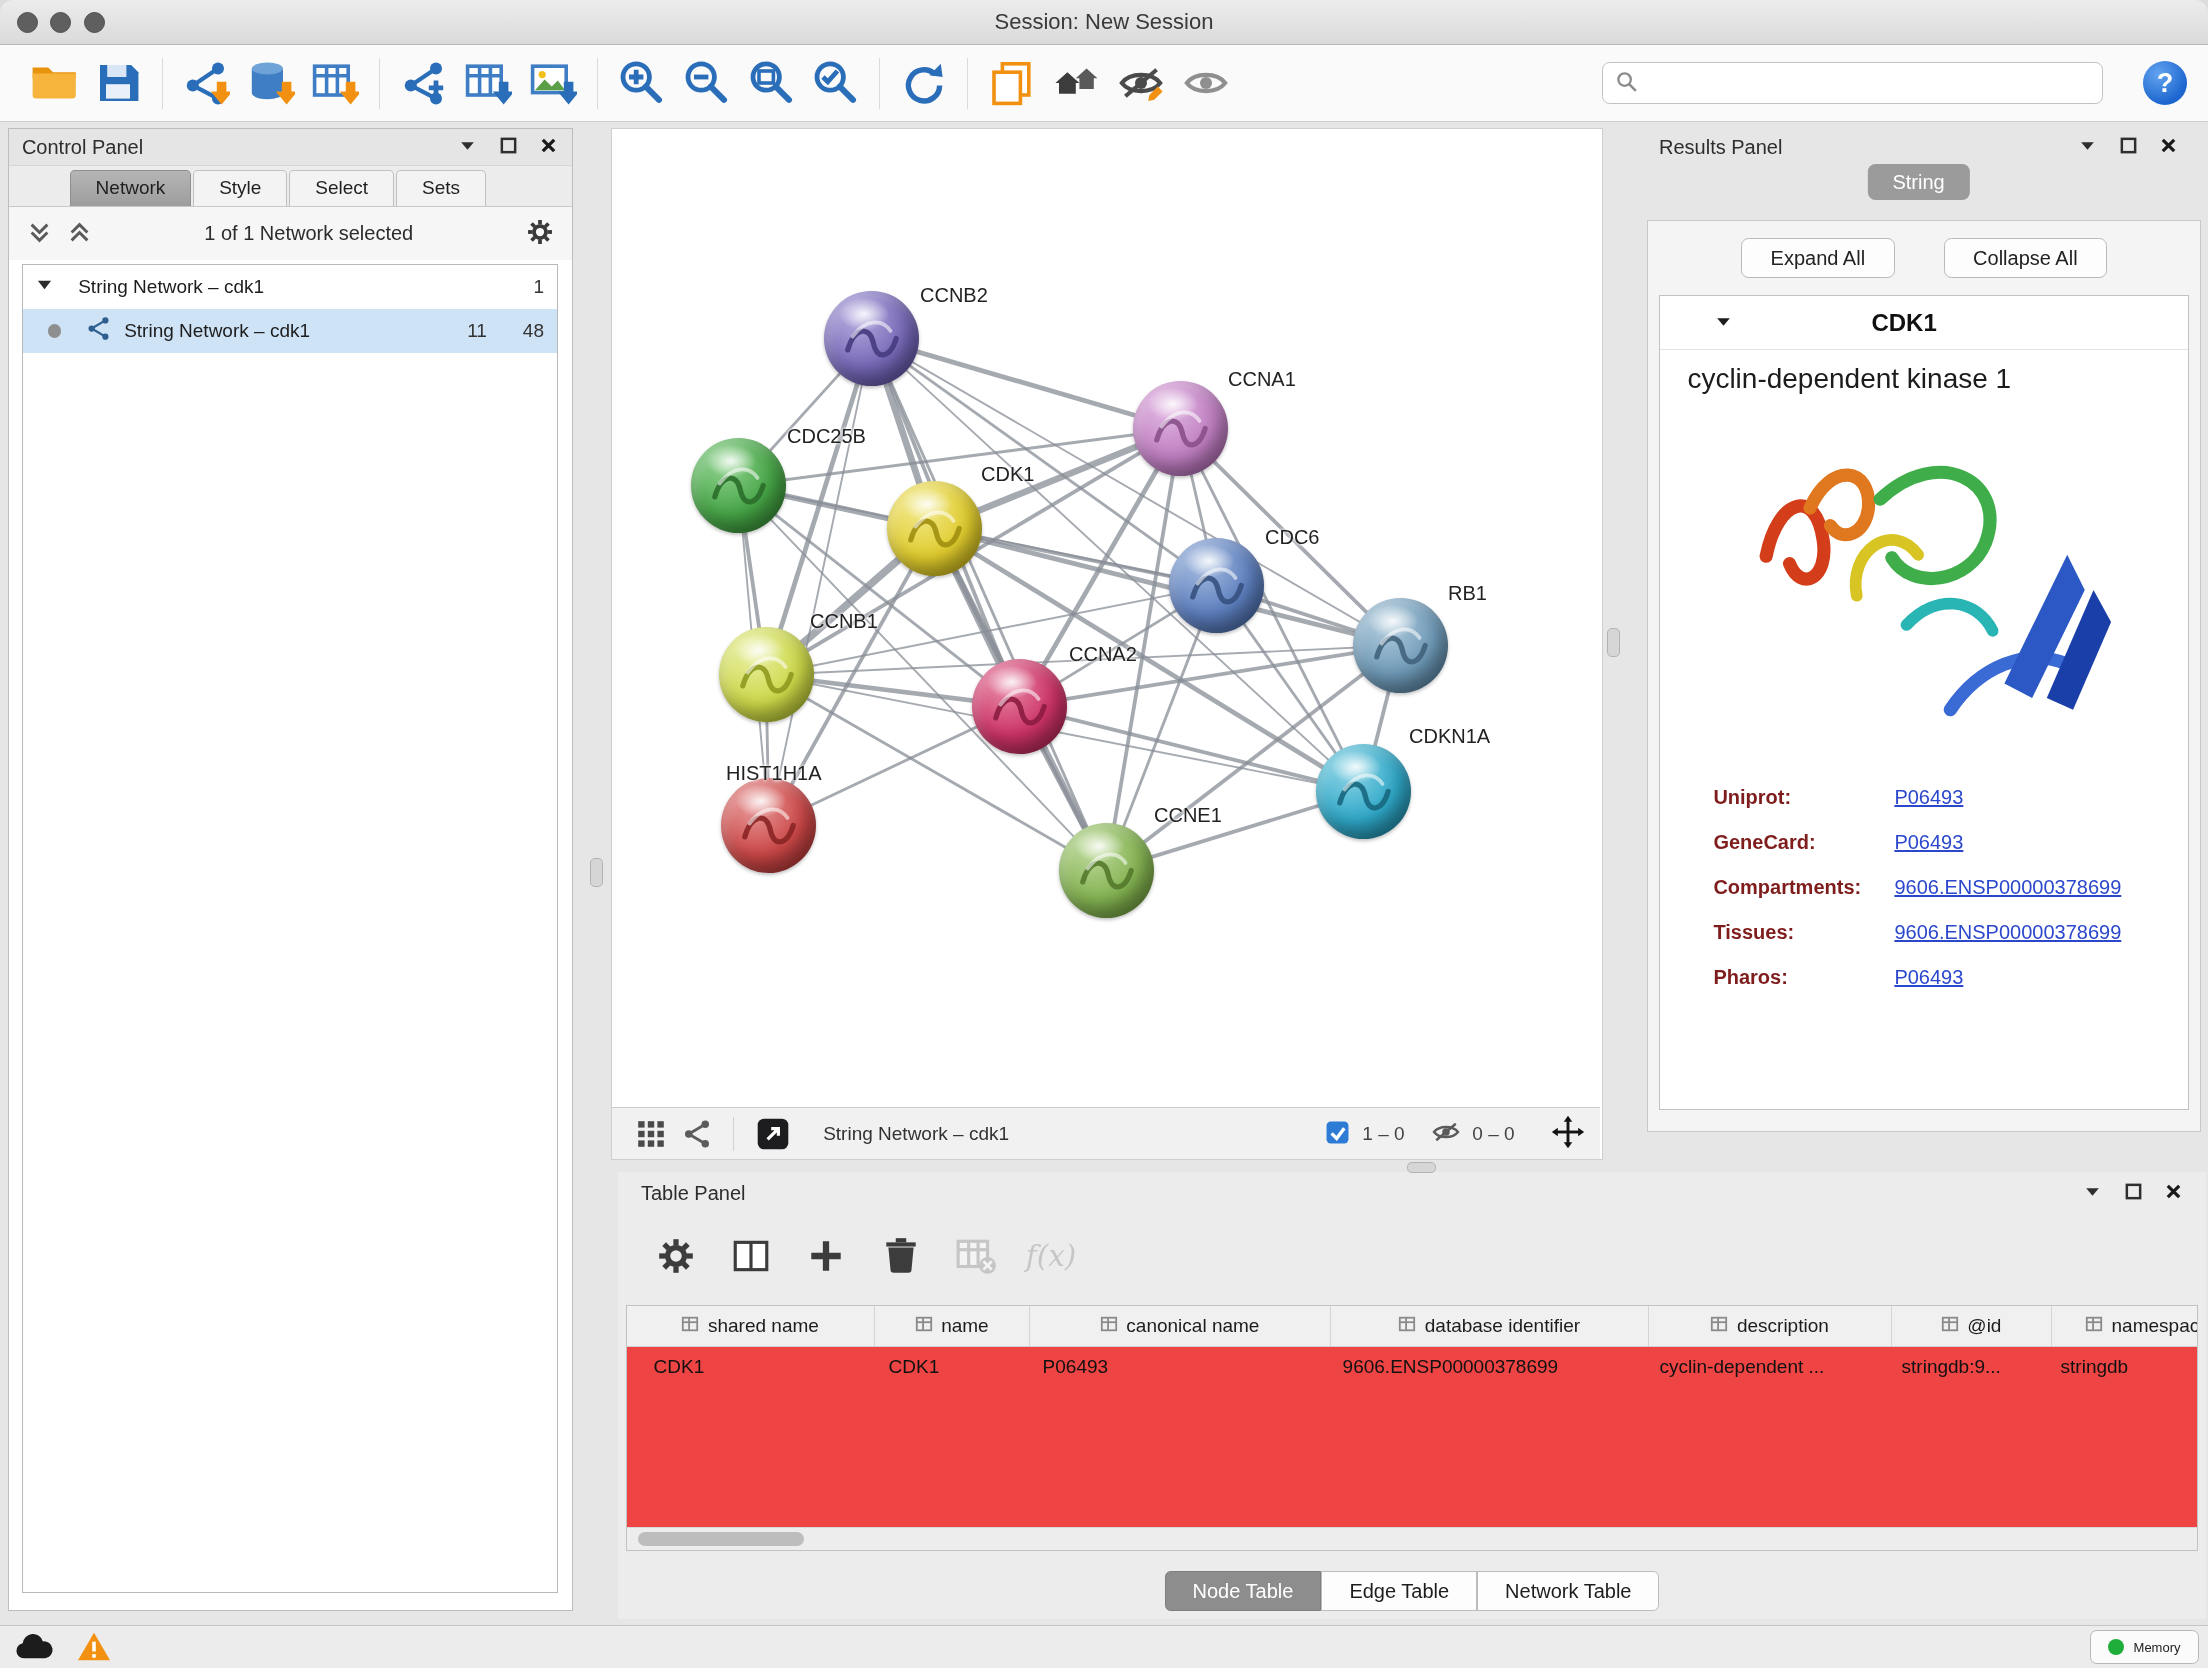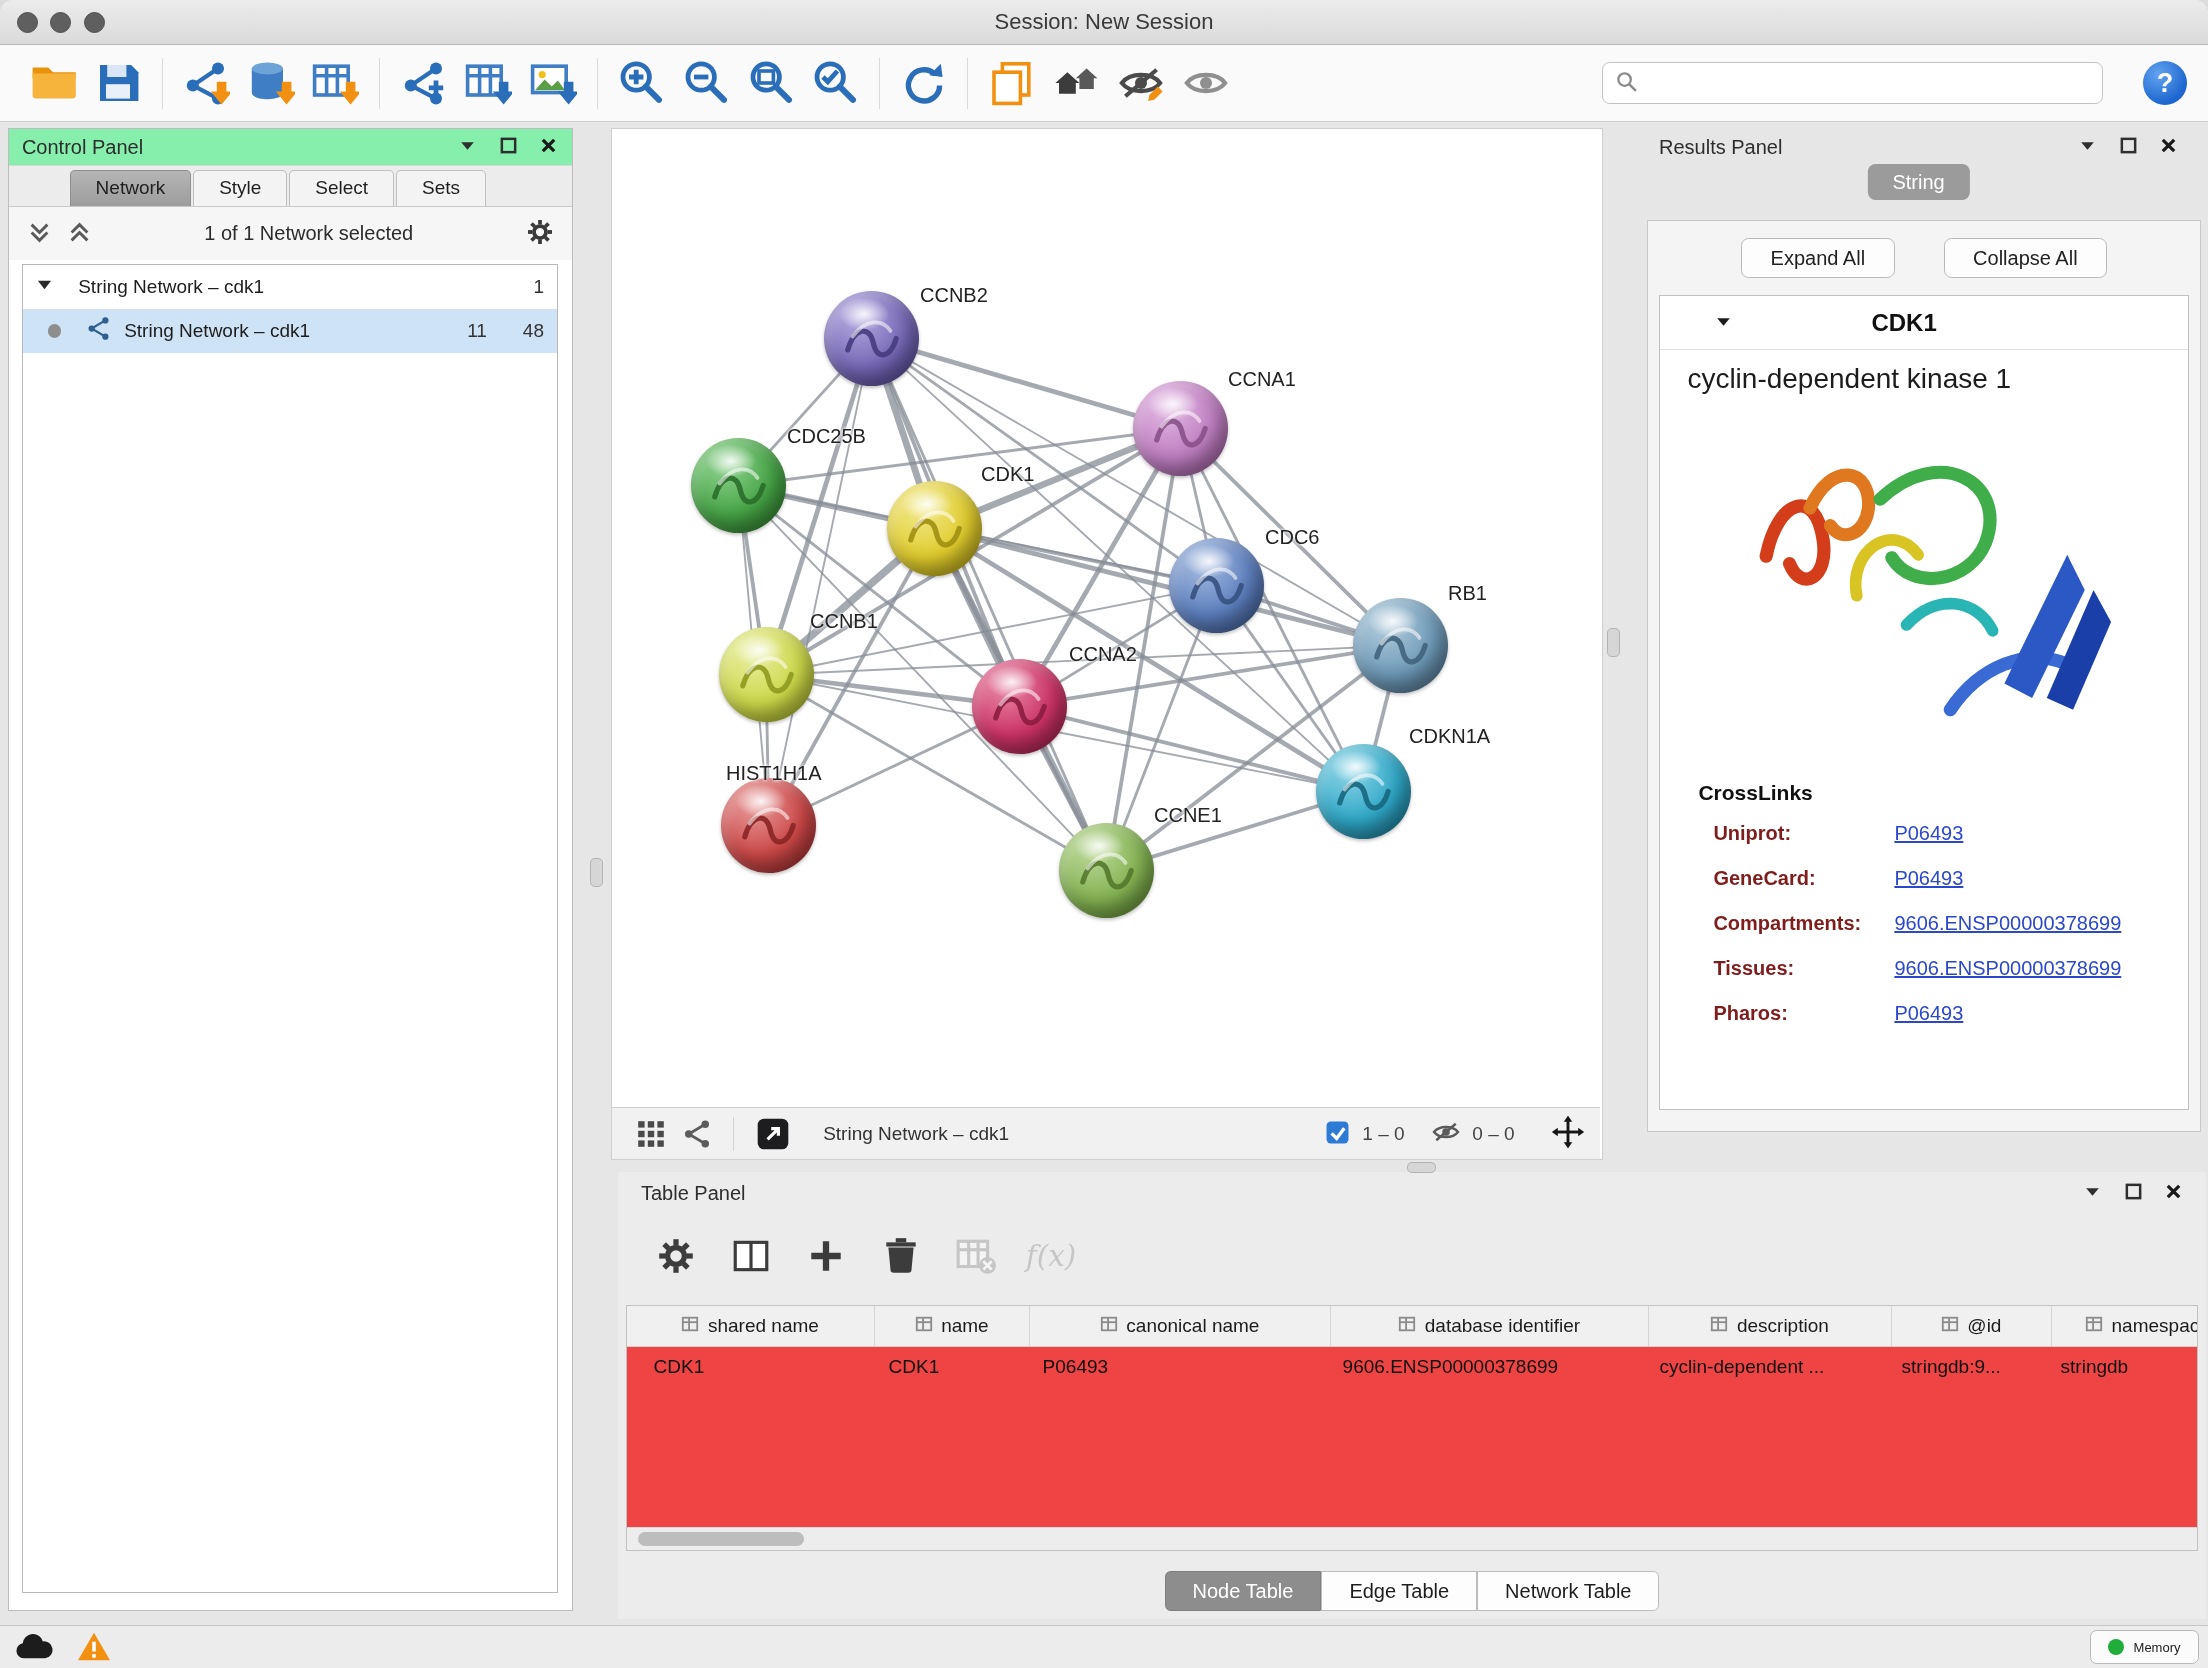--- a/index.html
+++ b/index.html
@@ -19,21 +19,21 @@
   .search-wrap{margin-left:auto;display:flex;align-items:center;width:476px;height:40px;background:#fff;border:1px solid #c2c2c2;border-radius:7.6px;padding:0 11.4px;}
   .search-wrap input{border:none;outline:none;flex:1;font-size:19px;font-family:inherit;background:transparent;margin-left:7.6px;color:#333;}
   .help-btn{width:44px;height:44px;margin-left:40px;border-radius:50%;background:radial-gradient(circle at 35% 30%,#63a4f0,#1d66cf 70%);color:#fff;font-size:27px;font-weight:bold;display:flex;align-items:center;justify-content:center;}
 
   
   .ph-icons{display:flex;align-items:center;gap:21px;}
   .ph-title{font-size:20px;color:#2d2d2d;}
 
   
   .control-panel{position:absolute;left:7.6px;top:128px;width:563px;height:1481px;background:#fff;border:1px solid #bdbdbd;}
-  .cp-header{display:flex;align-items:center;height:36px;padding:0 13.3px;background:#86efac;border-bottom:1px solid #d6d6d6;gap:26px;}
+  .cp-header{display:flex;align-items:center;height:36px;padding:0 13.3px;background:#e5e5e5;border-bottom:1px solid #d6d6d6;gap:26px;}
   .cp-header .ph-title{flex:1;}
   .cp-tabs{display:flex;align-items:flex-end;height:40px;padding-left:61px;background:#ececec;border-bottom:1px solid #c9c9c9;}
   .cp-tab{font-size:19px;color:#1f1f1f;padding:6.7px 25px;background:#f3f3f3;border:1px solid #c0c0c0;border-bottom:none;border-radius:4.8px 4.8px 0 0;margin-right:1.9px;}
   .cp-tab.sel{background:linear-gradient(#b5b5b5,#9d9d9d);border-color:#8f8f8f;}
   .cp-status{display:flex;align-items:center;height:53px;padding:0 17px;background:#f6f6f6;}
   .cp-status .txt{flex:1;text-align:center;font-size:20px;color:#2c2c2c;}
   .tree-box{position:absolute;left:13.3px;right:13.3px;top:135px;bottom:17px;border:1px solid #b8b8b8;background:#fff;overflow:hidden;}
   .tree-row{display:flex;align-items:center;height:44px;padding:0 13.3px;font-size:19px;color:#1d1d1d;}
   .tree-row.sel{background:#cfe3f6;}
   .tree-count{margin-left:auto;color:#333;}
@@ -600,21 +600,20 @@
               <path d="M52 62 C66 30, 94 34, 92 62 C90 80, 74 86, 66 74" stroke="#e07820" stroke-width="9"></path>
               <path d="M84 122 C78 92, 108 70, 126 94" stroke="#d8c422" stroke-width="8"></path>
               <path d="M100 56 C140 18, 188 44, 172 86 C161 113, 122 119, 108 96" stroke="#3fae4a" stroke-width="9"></path>
               <path d="M118 142 C138 120, 166 124, 177 146" stroke="#2ab5b5" stroke-width="8"></path>
               <path d="M148 200 C168 170, 200 158, 226 168" stroke="#3a6ad4" stroke-width="9"></path>
             </g>
             <path d="M185 182 L228 94 L240 118 L204 192 Z" fill="#2b58c4"></path>
             <path d="M214 192 L246 118 L258 140 L232 200 Z" fill="#1a3fa8"></path>
           </svg>
         </div>
-        <div class="xl-title">CrossLinks</div>
         <div id="crosslinks">
             <div class="xl-row">
               <span class="xl-label">Uniprot:</span>
               <a class="xl-link">P06493</a>
             </div>
             <div class="xl-row">
               <span class="xl-label">GeneCard:</span>
               <a class="xl-link">P06493</a>
             </div>
             <div class="xl-row">

